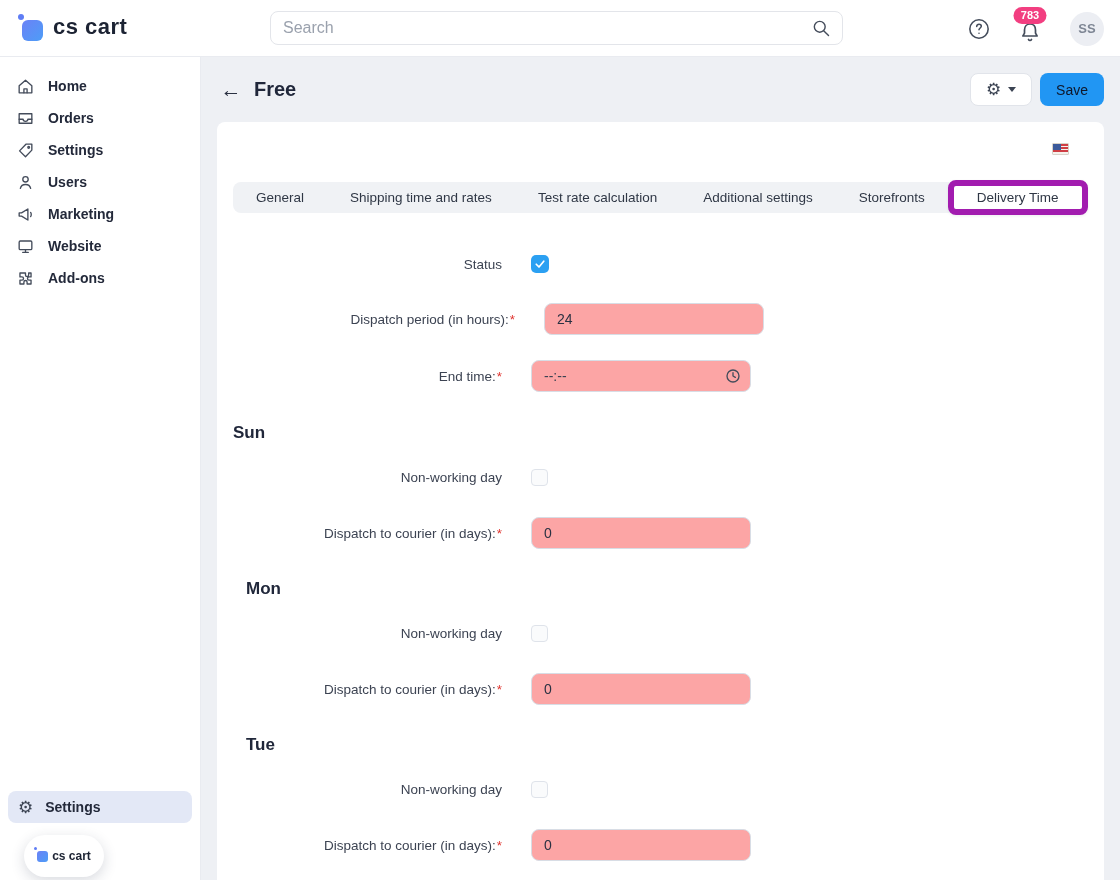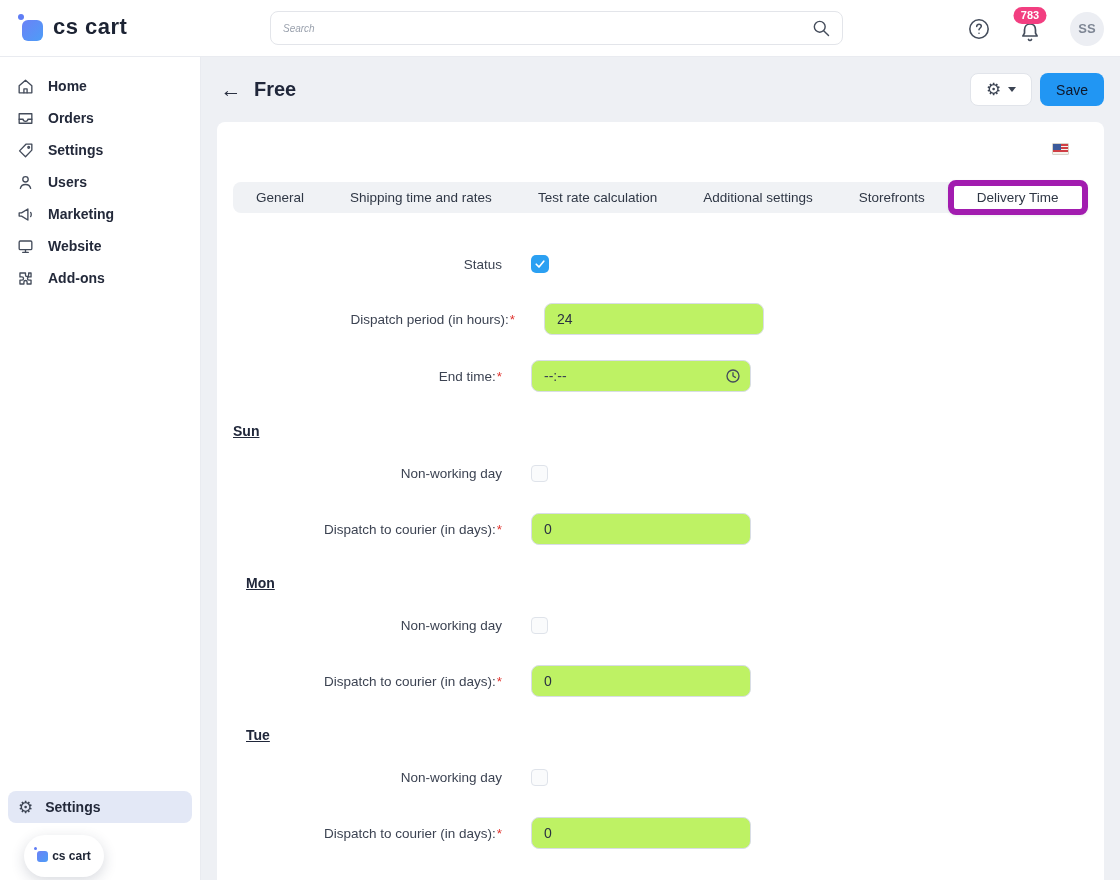--- a/index.html
+++ b/index.html
@@ -12,22 +12,22 @@
   .logo { position:absolute; left:18px; top:12px; display:flex; align-items:center; gap:9px; }
   .logo-mark { position:relative; width:26px; height:30px; }
   .logo-mark .dot { position:absolute; left:0; top:2px; width:6px; height:6px; border-radius:50%;
     background:#5f7df5; }
   .logo-mark .square { position:absolute; left:4px; top:8px; width:21px; height:21px; border-radius:6px;
     background:linear-gradient(135deg,#6b82f6,#4d9df7); }
   .logo-text { font-size:22px; font-weight:700; letter-spacing:.5px; color:#1c2333; }
 
   .search-wrap { position:absolute; left:270px; top:11px; width:573px; height:34px; }
   .search-input { width:100%; height:100%; border:1px solid #e3e5ea; border-radius:8px;
-    padding:0 40px 0 12px; font-size:10px; color:#be185d; background:#fff; outline:none;
-    font-family:"Liberation Sans", sans-serif;font-style:italic; }
+    padding:0 40px 0 12px; font-size:16px; color:#be185d; background:#fff; outline:none;
+    font-family:"Liberation Sans", sans-serif; }
   .search-input::placeholder { color:#9aa1ad; }
   .search-icon { position:absolute; right:12px; top:7px; width:20px; height:20px; }
 
   .topbar-right { position:absolute; right:16px; top:0; height:57px; display:flex; align-items:center; gap:28px; }
   .help-icon { width:22px; height:22px; }
   .bell-wrap { position:relative; width:24px; height:24px; margin-top:6px; }
   .bell-icon { width:24px; height:24px; }
   .notif-badge { position:absolute; left:50%; transform:translateX(-50%); top:-13px; min-width:33px; height:17px;
     background:#f23e80; color:#fff; font-size:11px; font-weight:700; border-radius:9px;
     display:flex; align-items:center; justify-content:center; padding:0 6px; }
@@ -76,30 +76,30 @@
   .tab { height:31px; display:flex; align-items:center; padding:0 23px; font-size:13.5px; color:#2f3745;
     cursor:pointer; white-space:nowrap; }
   .tab.active { background:#fff; border:6px solid #a21caf; border-radius:8px; height:35px;
     box-shadow:0 1px 3px rgba(30,40,60,.08); }
 
   .form { position:absolute; top:125px; left:16px; right:16px; }
   .form-row { display:flex; align-items:center;gap:9px; }
   .form-label { width:289px; text-align:right; padding-right:20px; font-size:13.5px; color:#3c4352; flex:none; }
   .req { color:#e0342f; margin-left:1px; }
   .text-input { width:220px; height:32px; border:1px solid #d8dde5; border-radius:8px; padding:0 12px;
-    font-size:14px; color:#2a3142; outline:none; font-family:"Liberation Sans", sans-serif; background:#bef264; }
+    font-size:14px; color:#2a3142; outline:none; font-family:"Liberation Sans", sans-serif; background:#fca5a5; }
   .time-wrap { position:relative; width:220px; }
   .time-wrap .text-input { width:100%; color:#3c4352; }
   .clock-icon { position:absolute; right:10px; top:8px; width:16px; height:16px; }
 
   .checkbox { width:18px; height:18px; border-radius:5px; cursor:pointer; flex:none; }
   .checkbox.checked { background:#2ba0f2; display:flex; align-items:center; justify-content:center; }
   .checkbox.unchecked { width:17px; height:17px; background:#fafbfc; border:1px solid #dfe3ea; border-radius:4px; }
 
-  .day-heading { font-size:14px; font-weight:700; color:#20273a;text-decoration:underline; }
+  .day-heading { font-size:17px; font-weight:700; color:#20273a; }
 
   .mt-status { margin-top:8px; }
   .mt-30 { margin-top:30px;margin-left:13px; }
   .mt-25 { margin-top:25px; }
   .mt-31 { margin-top:31px; }
   .mt-26 { margin-top:26px; }
 
   svg.icon { stroke:#444c5b; stroke-width:1.7; fill:none; stroke-linecap:round; stroke-linejoin:round; }
 </style>
 </head>

